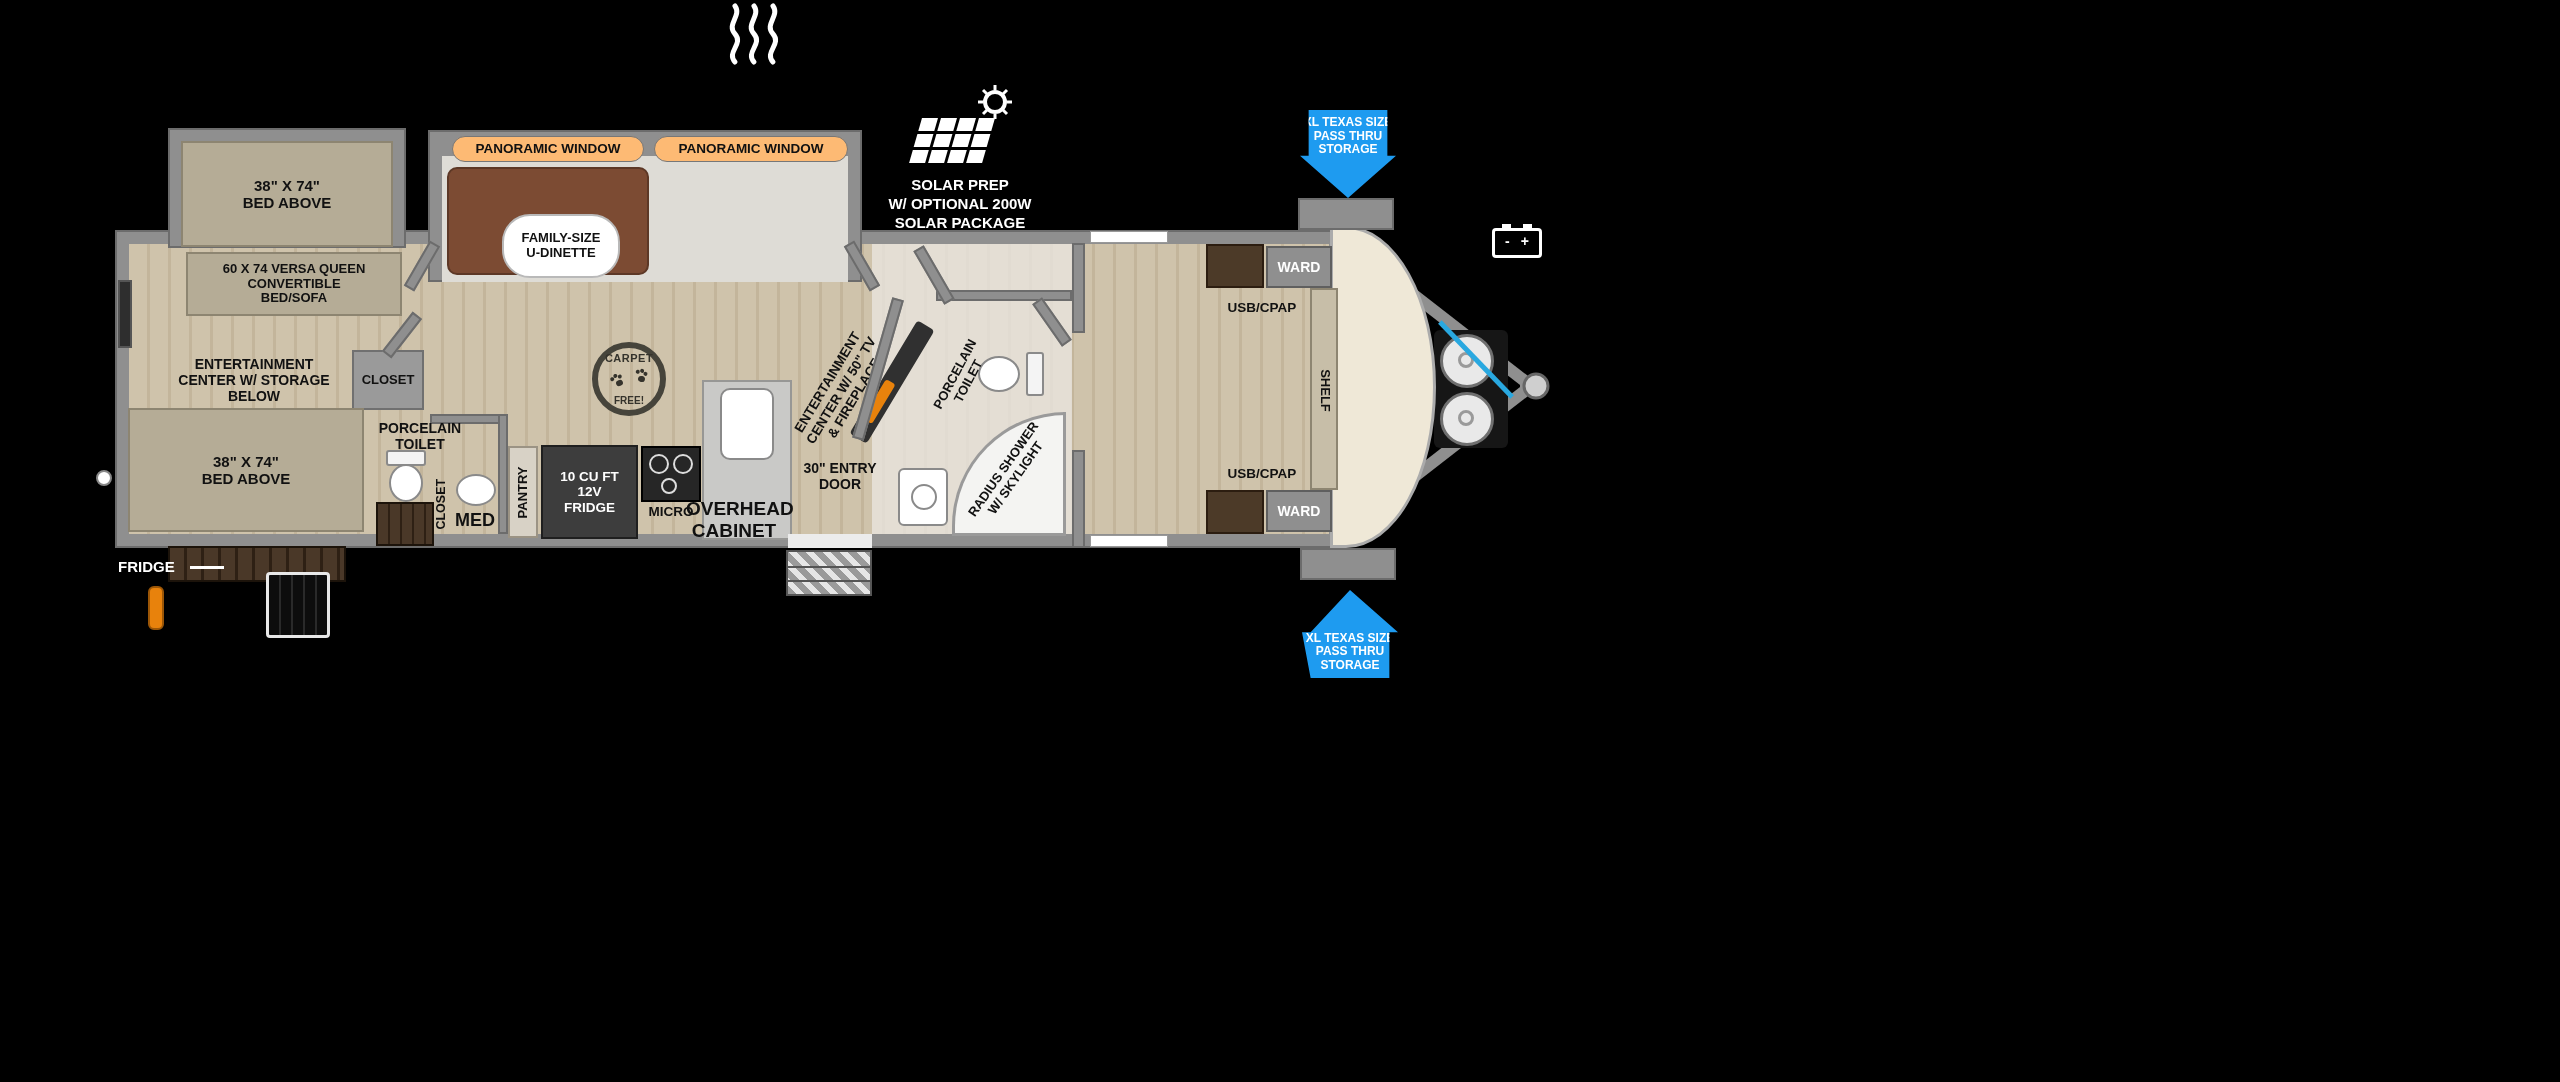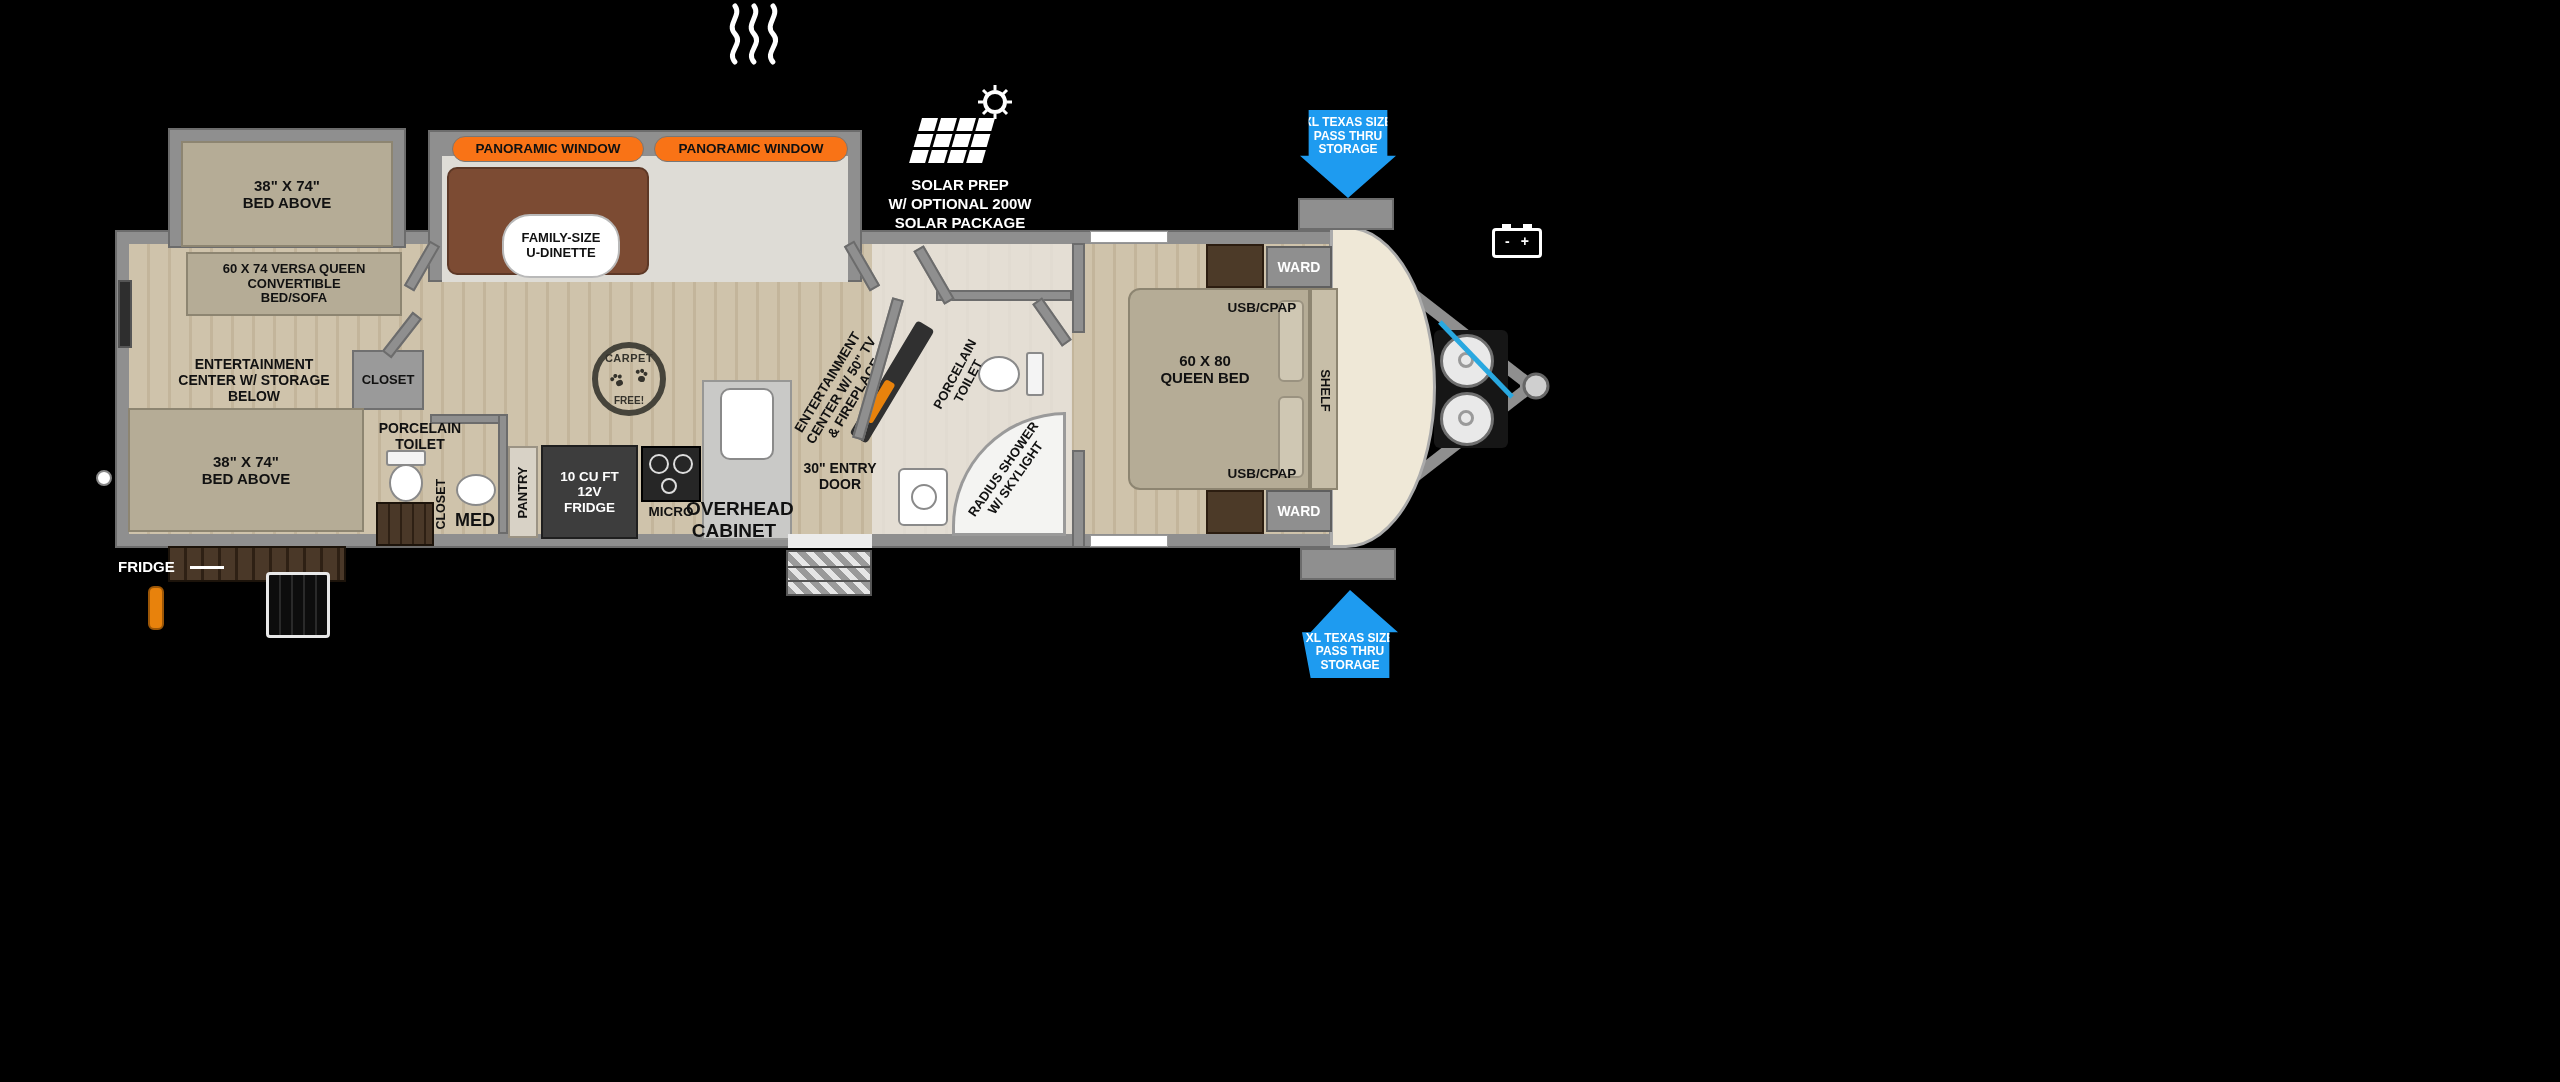--- a/index.html
+++ b/index.html
@@ -7,21 +7,21 @@
   .scene{position:relative;width:2560px;height:1082px;background:#000;overflow:hidden;
          font-family:"Liberation Sans",sans-serif;}
   .a{position:absolute;}
   .wall{background:#8F8F8F;border:2px solid #6C6C6C;}
   .label{font-weight:bold;color:#111;white-space:pre-line;text-align:center;line-height:1.15;
          font-family:"Liberation Sans",sans-serif;}
   .wlabel{color:#fff;}
   .floor{background:repeating-linear-gradient(90deg,#CFC3AB 0 18px,#C3B59B 18px 21px);}
   .bed{background:#B5AC96;border:2px solid #8D8571;display:flex;align-items:center;justify-content:center;}
   .wardbox{background:#8F8F8F;border:2px solid #5F5F5F;display:flex;align-items:center;justify-content:center;}
-  .winpill{background:#f97316;border:1px solid #777;border-radius:13px;display:flex;align-items:center;justify-content:center;}
+  .winpill{background:#fdba74;border:1px solid #777;border-radius:13px;display:flex;align-items:center;justify-content:center;}
   .rotwrap{display:flex;align-items:center;justify-content:center;}
   .rot-90{transform:rotate(-90deg);white-space:nowrap;}
   .rot90{transform:rotate(90deg);white-space:nowrap;}
   .rot-59{transform:rotate(-59deg);}
   .rot-62{transform:rotate(-62deg);}
   .rot-55{transform:rotate(-55deg);}
   .arrow-down{background:#1E9BF0;clip-path:polygon(9% 0,91% 0,91% 52%,100% 52%,50% 100%,0 52%,9% 52%);}
   .arrow-up{background:#1E9BF0;clip-path:polygon(50% 0,100% 48%,91% 48%,91% 100%,9% 100%,0 48%,9% 48%);}
   .arrow-text{position:absolute;left:0;right:0;font-size:12px;line-height:13.5px;}
   .battery{border:3px solid #fff;border-radius:4px;background:#000;}
@@ -254,26 +254,20 @@
   <div class="a" style="left:1090px;top:231px;width:78px;height:12px;background:#fff;border:1px solid #999"></div>
   <div class="a" style="left:1090px;top:535px;width:78px;height:12px;background:#fff;border:1px solid #999"></div>
   <div class="a" style="left:1206px;top:244px;width:58px;height:44px;background:#4C3A28;border:2px solid #2C1D10"></div>
   <div class="a" style="left:1206px;top:490px;width:58px;height:44px;background:#4C3A28;border:2px solid #2C1D10"></div>
   <div class="a wardbox" style="left:1266px;top:246px;width:66px;height:42px">
     <span class="label wlabel" style="font-size:14px">WARD</span>
   </div>
   <div class="a wardbox" style="left:1266px;top:490px;width:66px;height:42px">
     <span class="label wlabel" style="font-size:14px">WARD</span>
   </div>
-  <div class="a" style="left:1128px;top:288px;width:182px;height:202px;background:#B5AC96;border:2px solid #8D8571;border-radius:12px 0 0 12px">
-    <div style="position:absolute;right:4px;top:10px;width:26px;height:82px;background:#CFC7B3;border:2px solid #9A9280;border-radius:6px"></div>
-    <div style="position:absolute;right:4px;bottom:10px;width:26px;height:82px;background:#CFC7B3;border:2px solid #9A9280;border-radius:6px"></div>
-    <div class="label" style="position:absolute;left:10px;top:62px;width:130px;font-size:15px">60 X 80
-QUEEN BED</div>
-  </div>
   <div class="a label" style="left:1212px;top:300px;width:100px;font-size:13.5px">USB/CPAP</div>
   <div class="a label" style="left:1212px;top:466px;width:100px;font-size:13.5px">USB/CPAP</div>
   <div class="a" style="left:1310px;top:288px;width:28px;height:202px;background:#C7BEA8;border:2px solid #8D8571"></div>
   <div class="a rotwrap" style="left:1310px;top:348px;width:28px;height:84px">
     <span class="label rot90" style="font-size:13px">SHELF</span>
   </div>
 
 </div>
 
 </body></html>

